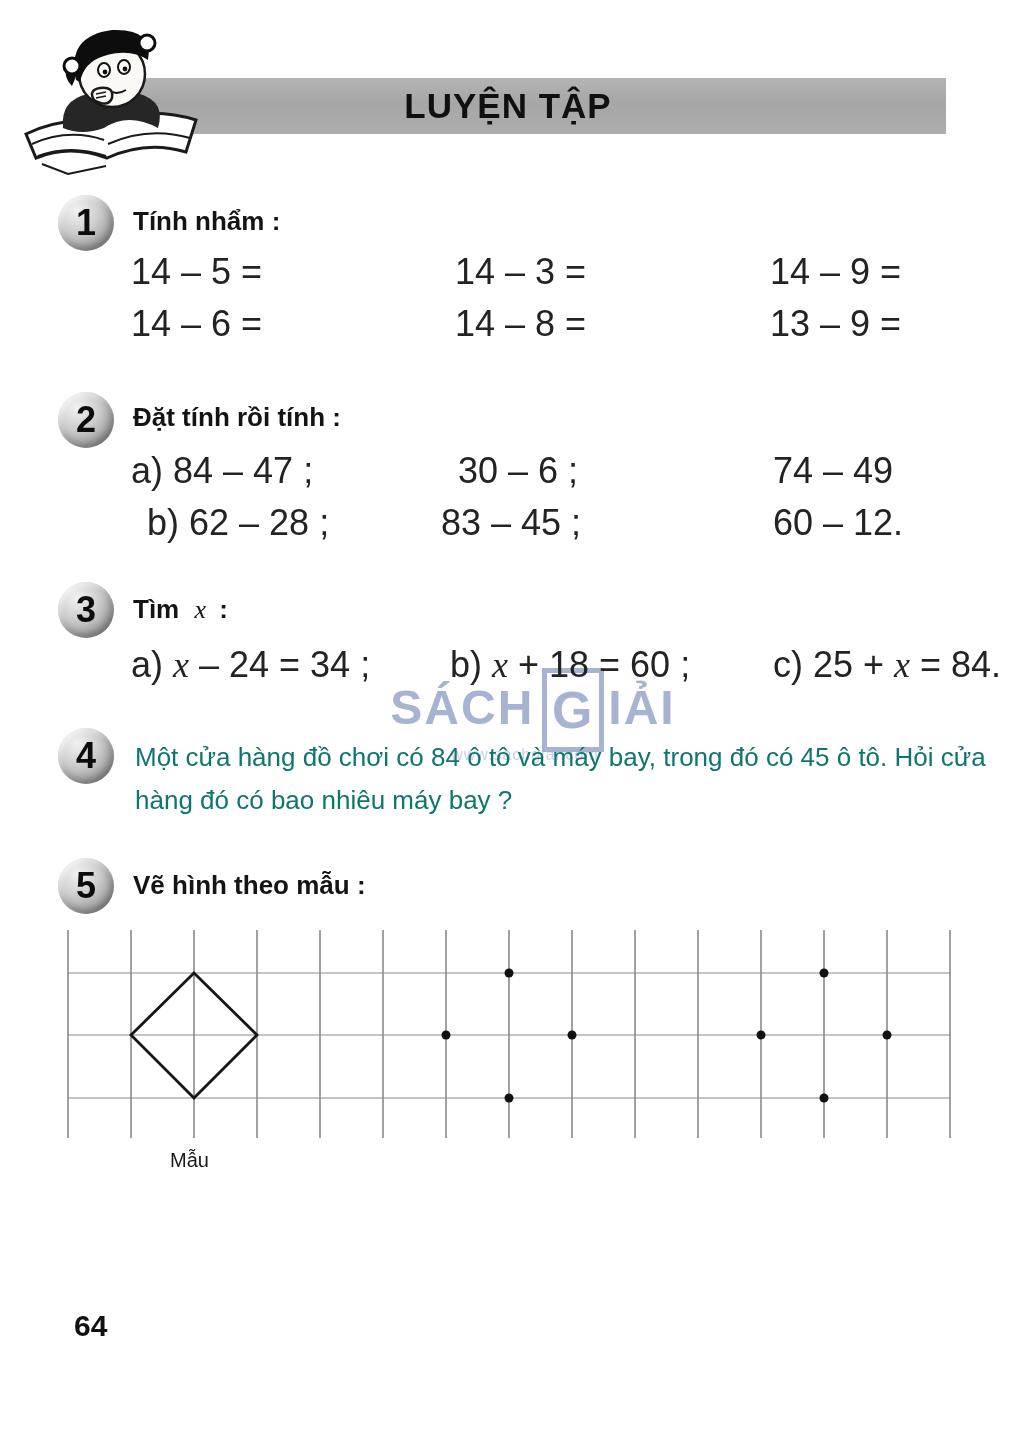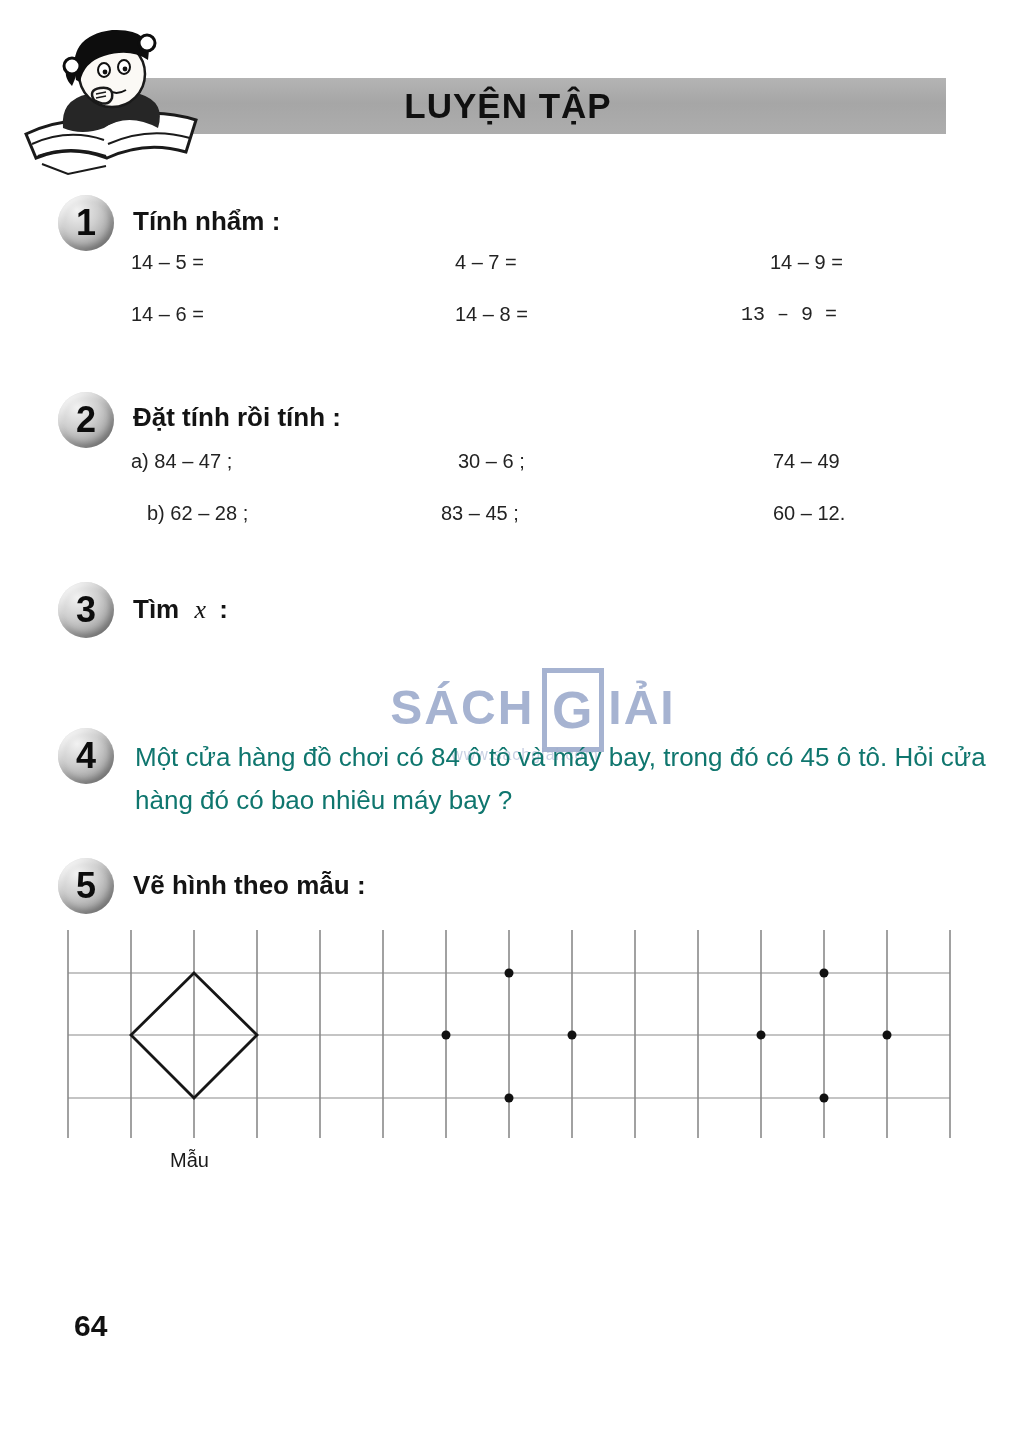--- a/index.html
+++ b/index.html
@@ -29,21 +29,21 @@
   
   .badge{
     width:56px;height:56px;border-radius:50%;
     background:radial-gradient(circle at 34% 28%, #f2f2f2 0%, #cfcfcf 38%, #a2a2a2 72%, #818181 100%);
     box-shadow:inset -3px -4px 7px rgba(0,0,0,.28), inset 2px 3px 5px rgba(255,255,255,.7);
     display:flex;align-items:center;justify-content:center;
     font-size:36px;font-weight:bold;color:#0c0c0c;
   }
 
   .ex-title{font-size:26px;font-weight:bold;color:#141414;white-space:nowrap;}
-  .math{font-size:20px;color:#232323;white-space:nowrap;}
+  .math{font-size:36px;color:#232323;white-space:nowrap;}
   .cell{position:absolute;top:0;}
   .var{font-family:"Liberation Serif",serif;font-style:italic;}
   .ex-text{font-size:26px;line-height:43px;color:#0f766e;white-space:nowrap;}
 
   
   .watermark{
     left:328px;top:664px;width:410px;height:86px;
     display:flex;align-items:center;justify-content:center;
     color:var(--watermark);font-weight:bold;font-size:48px;letter-spacing:2px;
     z-index:0;opacity:.9;
@@ -103,47 +103,52 @@
     <span>SÁCH</span>
     <span class="wm-box">G</span>
     <span>IẢI</span>
   </div>
   <div class="abs wm-url">www.sachgiai.com</div>
 
   <div class="abs content badge" style="left:58px;top:195px;">1</div>
   <div class="abs content ex-title" style="left:133px;top:206px;">Tính nhẩm :</div>
   <div class="abs content" style="left:131px;top:251px;width:760px;height:34px;">
     <span class="cell math" style="left:0;">14 – 5 =</span>
-    <span class="cell math" style="left:324px;">4 – 7 =</span>
+    <span class="cell math" style="left:324px;">14 – 3 =</span>
     <span class="cell math" style="left:639px;">14 – 9 =</span>
   </div>
   <div class="abs content" style="left:131px;top:303px;width:760px;height:34px;">
     <span class="cell math" style="left:0;">14 – 6 =</span>
     <span class="cell math" style="left:324px;">14 – 8 =</span>
-    <span class="cell math" style="left:610px;font-family:Liberation Mono, monospace;">13 – 9 =</span>
+    <span class="cell math" style="left:639px;">13 – 9 =</span>
   </div>
 
   <div class="abs content badge" style="left:58px;top:392px;">2</div>
   <div class="abs content ex-title" style="left:133px;top:402px;">Đặt tính rồi tính :</div>
   <div class="abs content" style="left:131px;top:450px;width:760px;height:34px;">
     <span class="cell math" style="left:0;">a) 84 – 47 ;</span>
     <span class="cell math" style="left:327px;">30 – 6 ;</span>
     <span class="cell math" style="left:642px;">74 – 49</span>
   </div>
   <div class="abs content" style="left:131px;top:502px;width:760px;height:34px;">
     <span class="cell math" style="left:16px;">b) 62 – 28 ;</span>
     <span class="cell math" style="left:310px;">83 – 45 ;</span>
     <span class="cell math" style="left:642px;">60 – 12.</span>
   </div>
 
   <div class="abs content badge" style="left:58px;top:582px;">3</div>
   <div class="abs content ex-title" style="left:133px;top:594px;">
     <span>Tìm</span>
     <span class="var" style="font-weight:normal;margin:0 6px 0 8px;">x</span>
     <span>:</span>
+  </div>
+  <div class="abs content" style="left:131px;top:644px;width:800px;height:34px;">
+    <span class="cell math" style="left:0;"><span>a) </span><span class="var">x</span><span> – 24 = 34 ;</span></span>
+    <span class="cell math" style="left:319px;"><span>b) </span><span class="var">x</span><span> + 18 = 60 ;</span></span>
+    <span class="cell math" style="left:642px;"><span>c) 25 + </span><span class="var">x</span><span> = 84.</span></span>
   </div>
 
   <div class="abs content badge" style="left:58px;top:728px;">4</div>
   <div class="abs content ex-text" style="left:135px;top:736px;">
     <div>Một cửa hàng đồ chơi có 84 ô tô và máy bay, trong đó có 45 ô tô. Hỏi cửa</div>
     <div>hàng đó có bao nhiêu máy bay ?</div>
   </div>
 
   <div class="abs content badge" style="left:58px;top:858px;">5</div>
   <div class="abs content ex-title" style="left:133px;top:870px;">Vẽ hình theo mẫu :</div>

